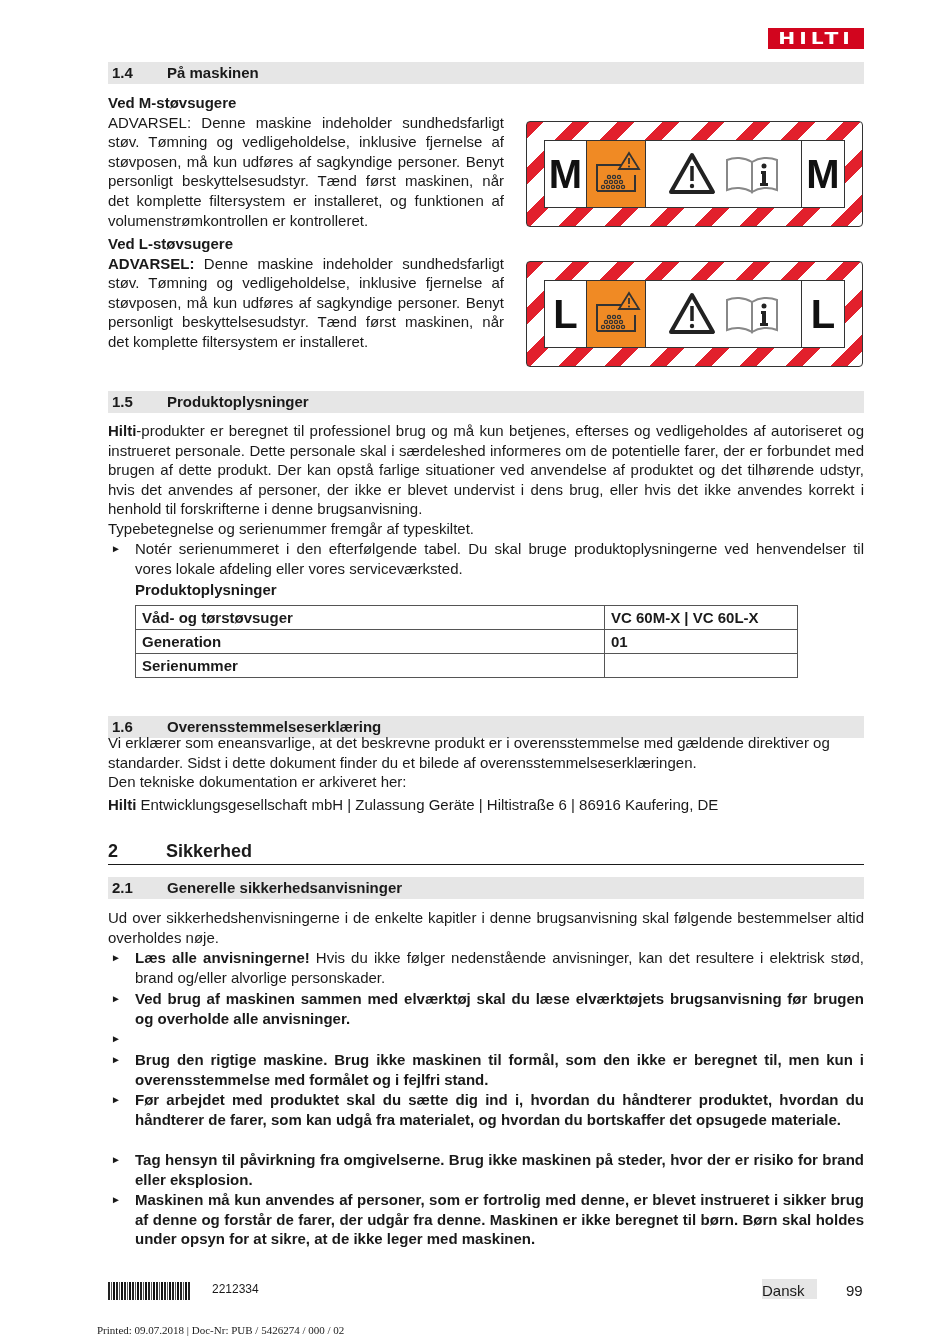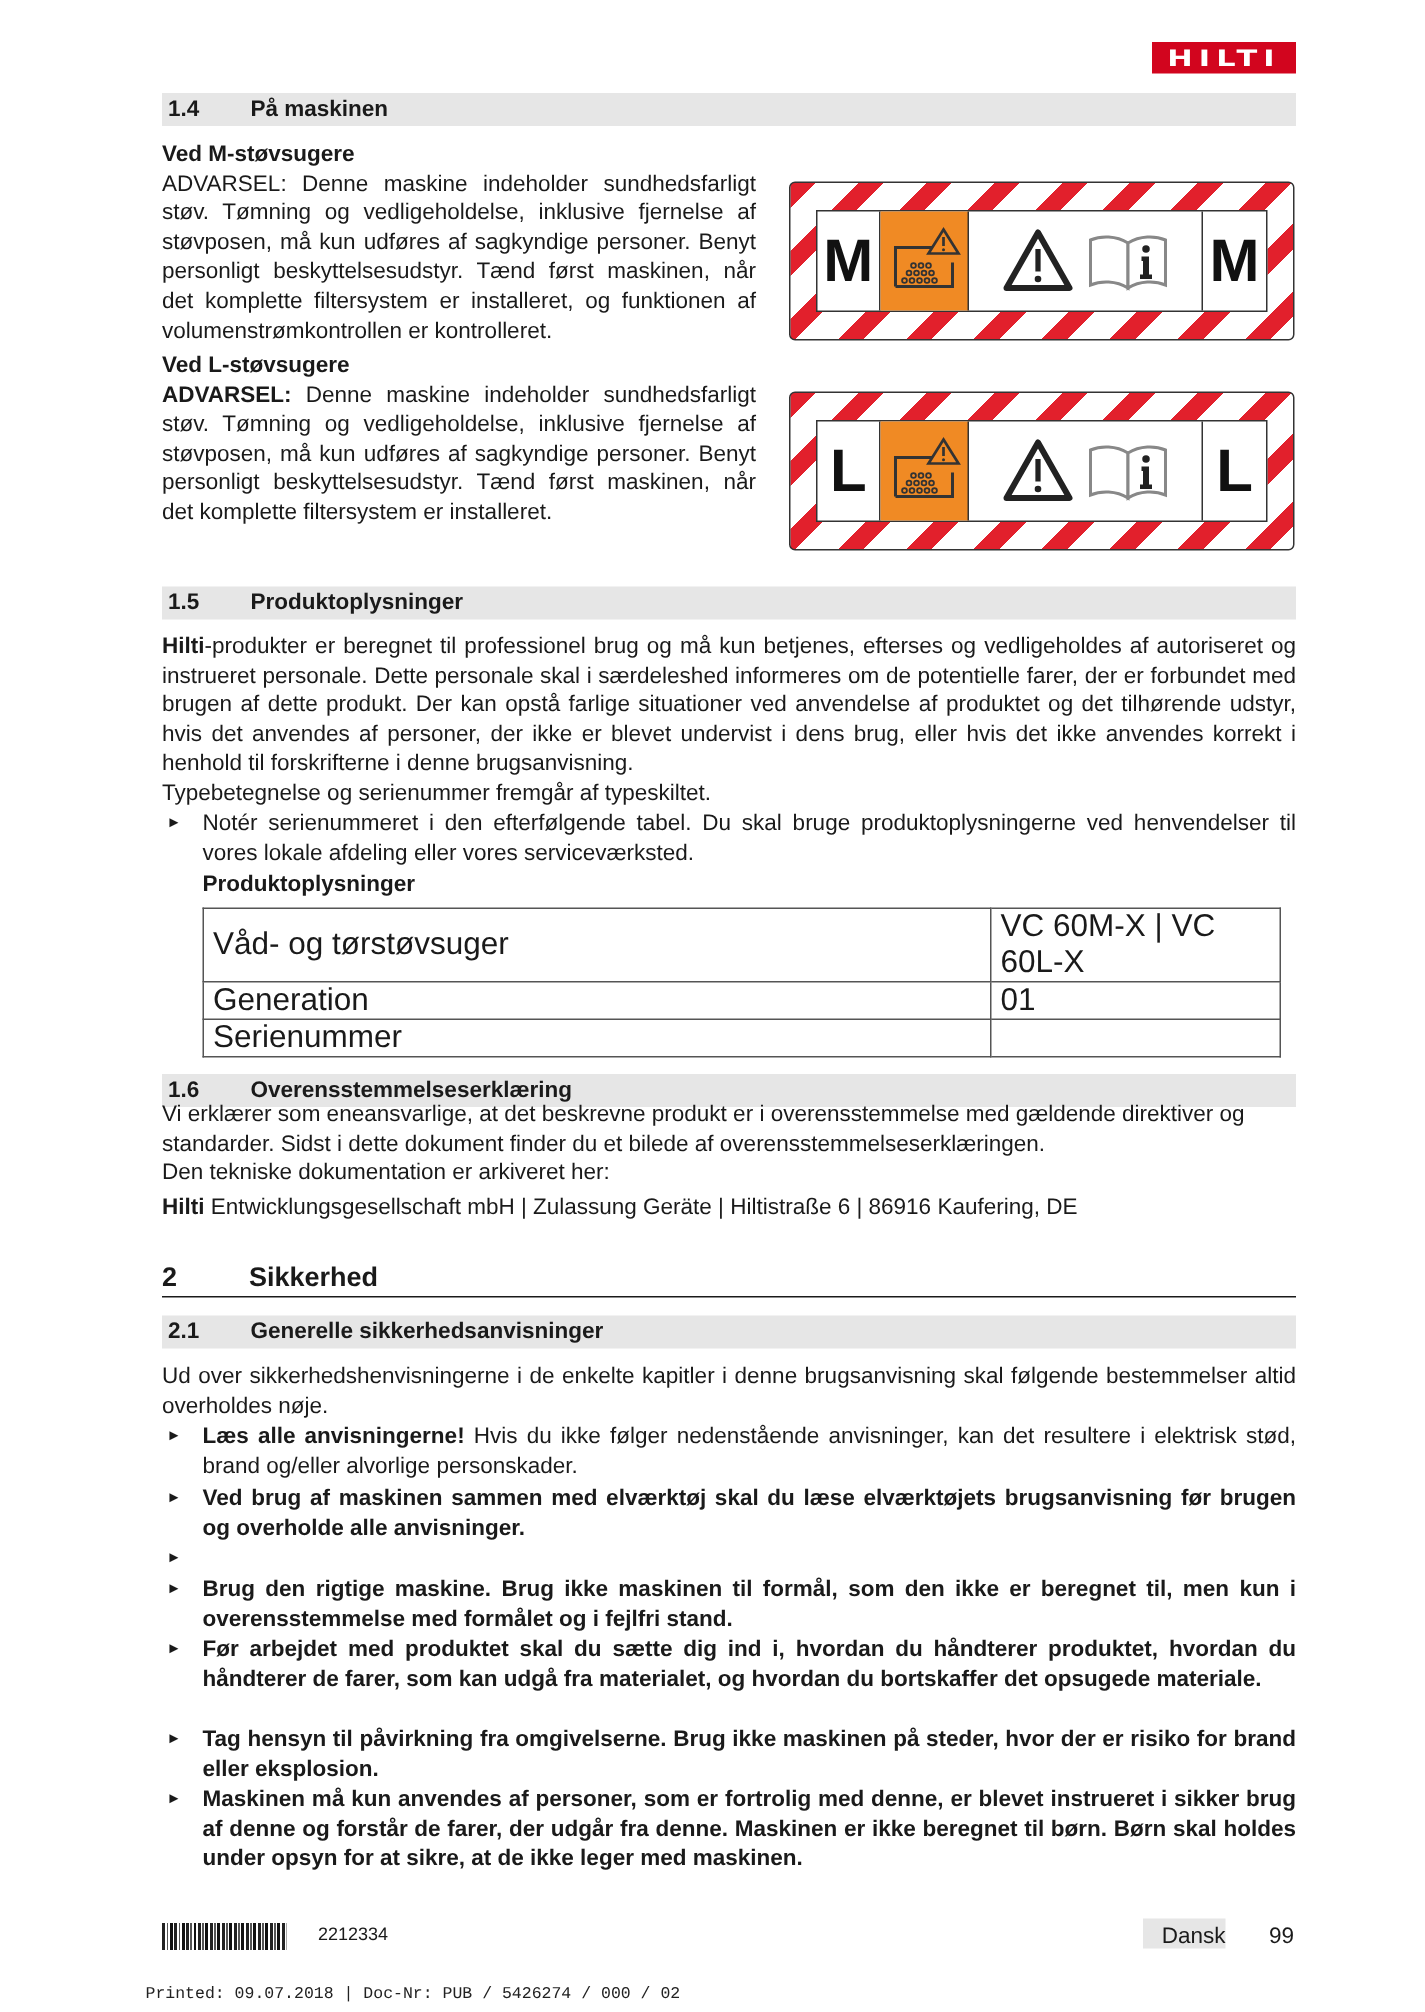--- a/index.html
+++ b/index.html
@@ -22,37 +22,37 @@
 
     .label-sign { position: absolute; left: 526px; width: 337px; border: 1.5px solid #333; border-radius: 4px; overflow: hidden;
       background: repeating-linear-gradient(135deg, #e2202c 0 12px, #fff 12px 32px); }
     .label-inner { position: absolute; left: 17px; right: 17px; top: 18px; bottom: 18px; background: #fff; border: 1.5px solid #333; display: flex; }
     .lbl-cell { border-right: 1.5px solid #333; display: flex; align-items: center; justify-content: center; }
     .lbl-cell:last-child { border-right: none; }
     .lbl-letter { width: 42px; font-weight: bold; font-size: 40px; font-family: "Liberation Sans", sans-serif; color: #111; }
     .lbl-orange { width: 59px; background: #f08a24; }
     .lbl-icons { flex: 1; gap: 8px; }
 
-    .prod-table { position: absolute; left: 135px; top: 605px; width: 719px; border-collapse: collapse; font-size: 21px; }
+    .prod-table { position: absolute; left: 135px; top: 605px; width: 663px; border-collapse: collapse; font-size: 15px; font-weight: bold; }
     .prod-table td { border: 1px solid #555; height: 24px; padding: 0 6px; }
     .prod-table td.val { width: 193px; }
 
     .chap { position: absolute; left: 108px; top: 840px; width: 756px; height: 25px; border-bottom: 1.5px solid #1a1a1a; font-size: 18px; font-weight: bold; line-height: 22px; }
     .chap .num { display: inline-block; width: 58px; }
 
     .bullet { position: absolute; left: 108px; width: 756px; font-size: 15px; line-height: 19.6px; padding-left: 27px; text-align: justify; }
     .bullet .tri { position: absolute; left: 3px; top: 0; font-size: 10px; }
     .bold { font-weight: bold; }
 
     .barcode { position: absolute; left: 108px; top: 1282px; width: 83px; height: 18px;
       background: repeating-linear-gradient(90deg, #222 0 2px, #fff 2px 3px, #555 3px 4px, #fff 4px 5px, #111 5px 7px, #fff 7px 8px); }
     .footer-num { position: absolute; left: 212px; top: 1282px; font-size: 12px; }
-    .lang { position: absolute; left: 762px; top: 1279px; width: 55px; height: 20px; background: #e6e6e6; font-size: 15px; text-align: right; line-height: 24px; }
+    .lang { position: absolute; left: 762px; top: 1279px; width: 55px; height: 20px; background: #e6e6e6; font-size: 15px; text-align: left; line-height: 24px; }
     .page-num { position: absolute; left: 846px; top: 1282px; font-size: 15px; }
-    .printed { position: absolute; left: 97px; top: 1324px; font-family: Liberation Mono, monospace; font-size: 11px; color: #222; }
+    .printed { position: absolute; left: 97px; top: 1324px; font-family: Liberation Serif, serif; font-size: 11px; color: #222; }
   </style>
 </head>
 <body>
 
 <div class="logo">
   <span>HILTI</span>
 </div>
 
 <div class="sec-head" style="top:62px;">
   <span class="num">1.4</span><span>På maskinen</span>

